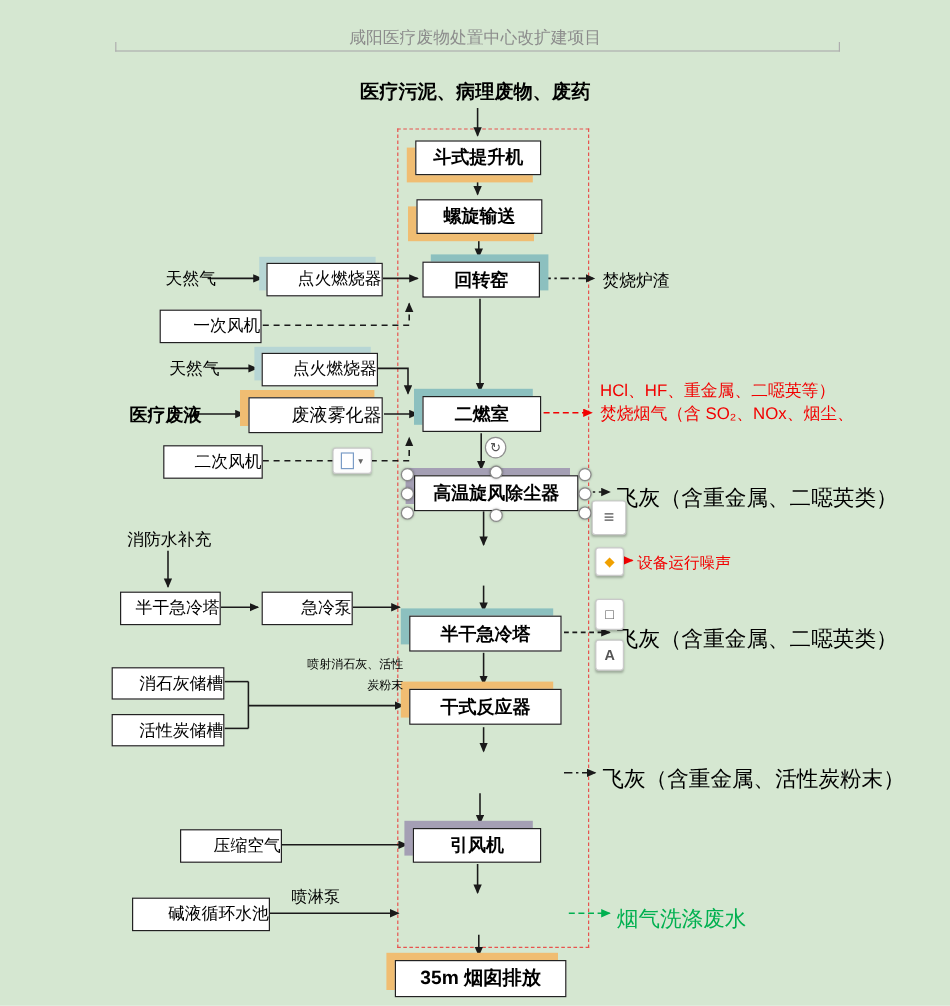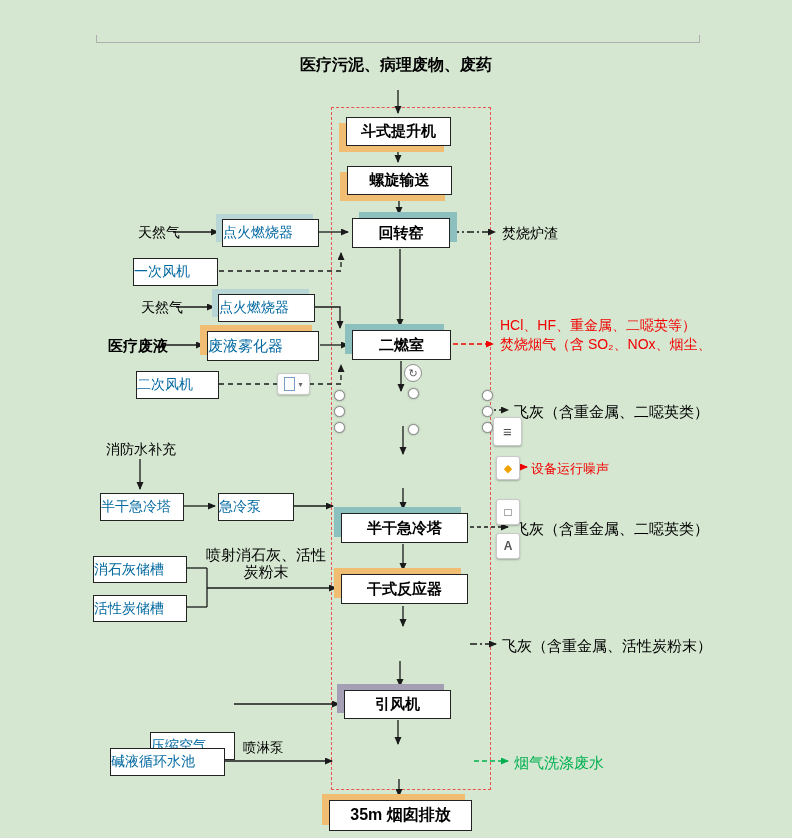--- a/index.html
+++ b/index.html
@@ -13,35 +13,35 @@
     font-family:"Liberation Sans",sans-serif;overflow:hidden}
   
   .hdr-title{position:absolute;left:0;right:0;top:23px;text-align:center;
     font-size:14px;color:#8c8c8c;z-index:2}
   .hdr-line{position:absolute;left:96px;top:42px;width:604px;border-top:1px solid #aeaeae;z-index:1}
   .hdr-tick{position:absolute;top:35px;height:8px;border-left:1px solid #aeaeae;z-index:1}
   
   .node{position:absolute;display:flex;align-items:center;justify-content:center;
     background:#fff;border:1px solid #222;font-weight:bold;font-size:15px;color:#000;
     white-space:nowrap;z-index:4}
-  .sbox{position:absolute;display:flex;align-items:center;justify-content:flex-start;
-    background:#fff;border:1px solid #222;font-size:14px;color:#0369a1;white-space:nowrap;z-index:4}
+  .sbox{position:absolute;display:flex;align-items:center;justify-content:flex-end;
+    background:#fff;border:1px solid #222;font-size:14px;color:#000000;white-space:nowrap;z-index:4}
   .bold{font-weight:normal;font-size:15px}
   .sh-o-bl{box-shadow:-7px 6px 0 var(--shadow_orange)}
   .sh-o-tl{box-shadow:-7px -6px 0 var(--shadow_orange)}
   .sh-t-tl{box-shadow:-7px -6px 0 var(--shadow_teal)}
   .sh-t-tr{box-shadow:7px -6px 0 var(--shadow_teal)}
   .sh-gr-tl{box-shadow:-7px -6px 0 var(--shadow_gray)}
   .sh-burner{box-shadow:-6px -5px 0 var(--shadow_teal_light)}
   
   .flabel{position:absolute;font-size:14px;color:#000000;white-space:nowrap;z-index:4}
-  .rlabel{position:absolute;font-size:15px;color:#000;white-space:nowrap;z-index:4}
+  .rlabel{position:absolute;font-size:18px;color:#000;white-space:nowrap;z-index:4}
   .red{color:var(--accent_red)}
   .green{color:var(--accent_green)}
-  .src{position:absolute;left:0;right:0;top:55px;text-align:center;font-weight:bold;
+  .src{position:absolute;left:0;right:0;top:67px;text-align:center;font-weight:bold;
     font-size:16px;color:#000;z-index:4}
   
   .boundary{position:absolute;left:331px;top:107px;width:158px;height:681px;
     border:1.5px dashed var(--boundary_red);z-index:2;pointer-events:none}
   
   #connectors{position:absolute;left:0;top:0;z-index:3}
   
   .handle{position:absolute;width:9px;height:9px;border-radius:50%;background:#fff;
     border:1px solid #8a8a8a;box-shadow:0 0 2px rgba(0,0,0,.35);z-index:6}
   .rotate{position:absolute;left:404px;top:364px;width:16px;height:16px;border-radius:50%;
@@ -49,28 +49,29 @@
     font-size:11px;color:#555;z-index:6}
   
   .fbtn{position:absolute;background:#fff;border:1px solid #c9c9c9;border-radius:3px;
     display:flex;align-items:center;justify-content:center;color:#555;
     box-shadow:0 1px 2px rgba(0,0,0,.25);z-index:7;cursor:pointer}
   .paste-btn{position:absolute;left:277px;top:373px;width:31px;height:20px;background:#fdfdfd;
     border:1px solid #c9c9c9;border-radius:3px;display:flex;align-items:center;justify-content:center;
     gap:3px;z-index:7;box-shadow:0 1px 2px rgba(0,0,0,.2);cursor:pointer}
   .mini-page{width:9px;height:12px;border:1px solid #7a9cc6;background:#fff}
   .caret{font-size:8px;color:#666}
-  .inject{line-height:17px;text-align:center;font-size:15px}
+  .inject{line-height:17px;text-align:right;font-size:10px}
   .fluegas{line-height:19px;font-size:14px;white-space:nowrap}
 </style>
 </head>
 <body>
 
 <div id="canvas">
 
+  <div class="hdr-title">咸阳医疗废物处置中心改扩建项目</div>
   <div class="hdr-line"></div>
   <div class="hdr-tick" style="left:96px"></div>
   <div class="hdr-tick" style="left:699px"></div>
 
   <svg id="connectors" width="792" height="838" viewBox="0 0 792 838">
     <defs>
       <marker id="mB" markerUnits="userSpaceOnUse" markerWidth="9" markerHeight="8" refX="7" refY="3.5" orient="auto">
         <path d="M0 0 L8 3.5 L0 7 Z" fill="#1a1a1a"></path>
       </marker>
       <marker id="mR" markerUnits="userSpaceOnUse" markerWidth="9" markerHeight="8" refX="7" refY="3.5" orient="auto">
@@ -133,20 +134,23 @@
   </div>
   <div class="node sh-o-bl" style="left:347px;top:166px;width:103px;height:27px">
     <span>螺旋输送</span>
   </div>
   <div class="node sh-t-tr" style="left:352px;top:218px;width:96px;height:28px">
     <span>回转窑</span>
   </div>
   <div class="node sh-t-tl" style="left:352px;top:330px;width:97px;height:28px">
     <span>二燃室</span>
   </div>
+  <div class="node sh-gr-tl" style="left:345px;top:396px;width:135px;height:28px">
+    <span>高温旋风除尘器</span>
+  </div>
   <div class="node sh-t-tl" style="left:341px;top:513px;width:125px;height:28px">
     <span>半干急冷塔</span>
   </div>
   <div class="node sh-o-tl" style="left:341px;top:574px;width:125px;height:28px">
     <span>干式反应器</span>
   </div>
   <div class="node sh-gr-tl" style="left:344px;top:690px;width:105px;height:27px">
     <span>引风机</span>
   </div>
   <div class="node sh-o-tl" style="left:329px;top:800px;width:141px;height:29px;font-size:16px">
@@ -173,21 +177,21 @@
   </div>
   <div class="sbox" style="left:218px;top:493px;width:74px;height:26px">
     <span>急冷泵</span>
   </div>
   <div class="sbox" style="left:93px;top:556px;width:92px;height:25px">
     <span>消石灰储槽</span>
   </div>
   <div class="sbox" style="left:93px;top:595px;width:92px;height:25px">
     <span>活性炭储槽</span>
   </div>
-  <div class="sbox" style="left:150px;top:732px;width:83px;height:26px">
+  <div class="sbox" style="left:150px;top:691px;width:83px;height:26px">
     <span>压缩空气</span>
   </div>
   <div class="sbox" style="left:110px;top:748px;width:113px;height:26px">
     <span>碱液循环水池</span>
   </div>
 
   <div class="flabel" style="left:138px;top:224px">天然气</div>
   <div class="flabel" style="left:141px;top:299px">天然气</div>
   <div class="flabel" style="left:108px;top:337px;font-weight:bold;font-size:15px">医疗废液</div>
   <div class="flabel" style="left:106px;top:441px">消防水补充</div>

